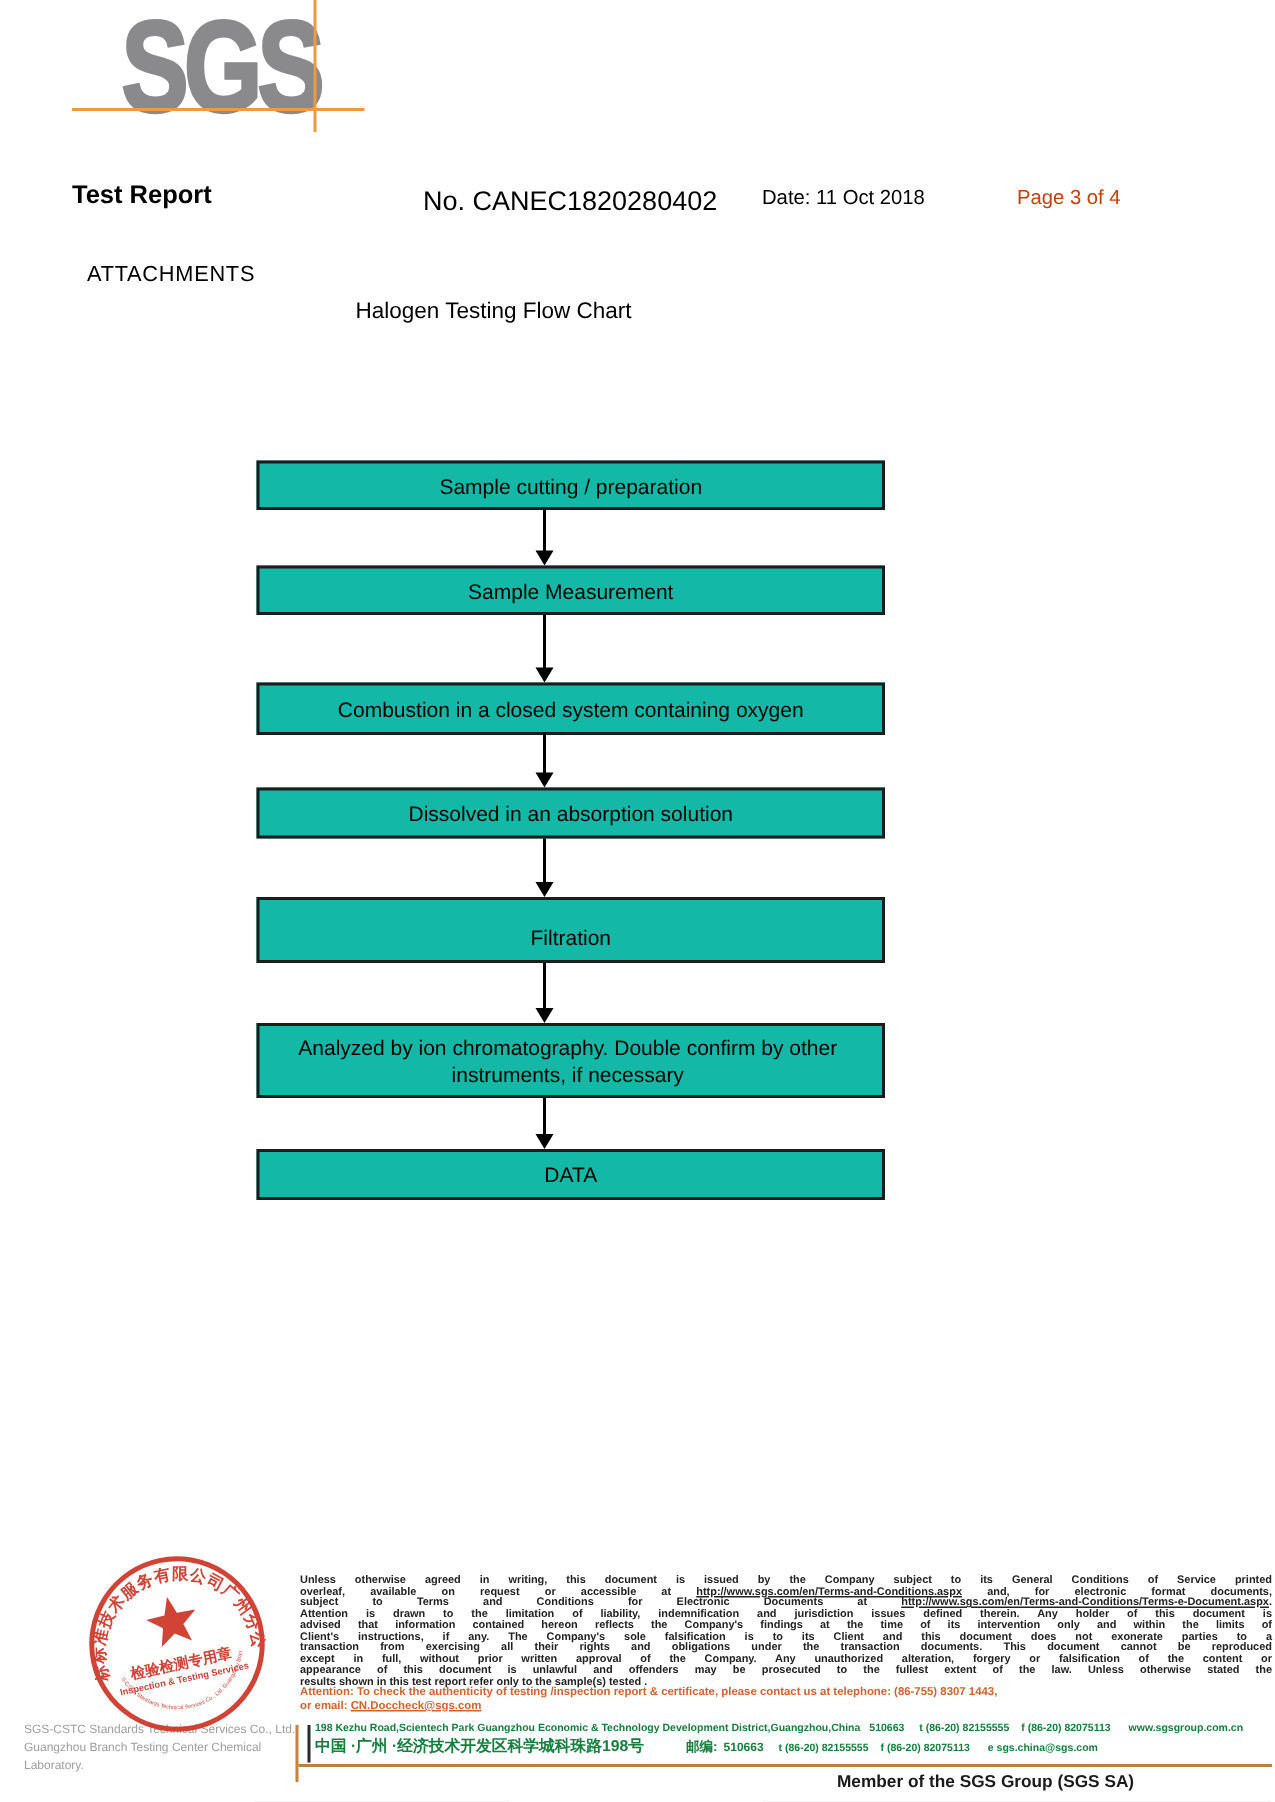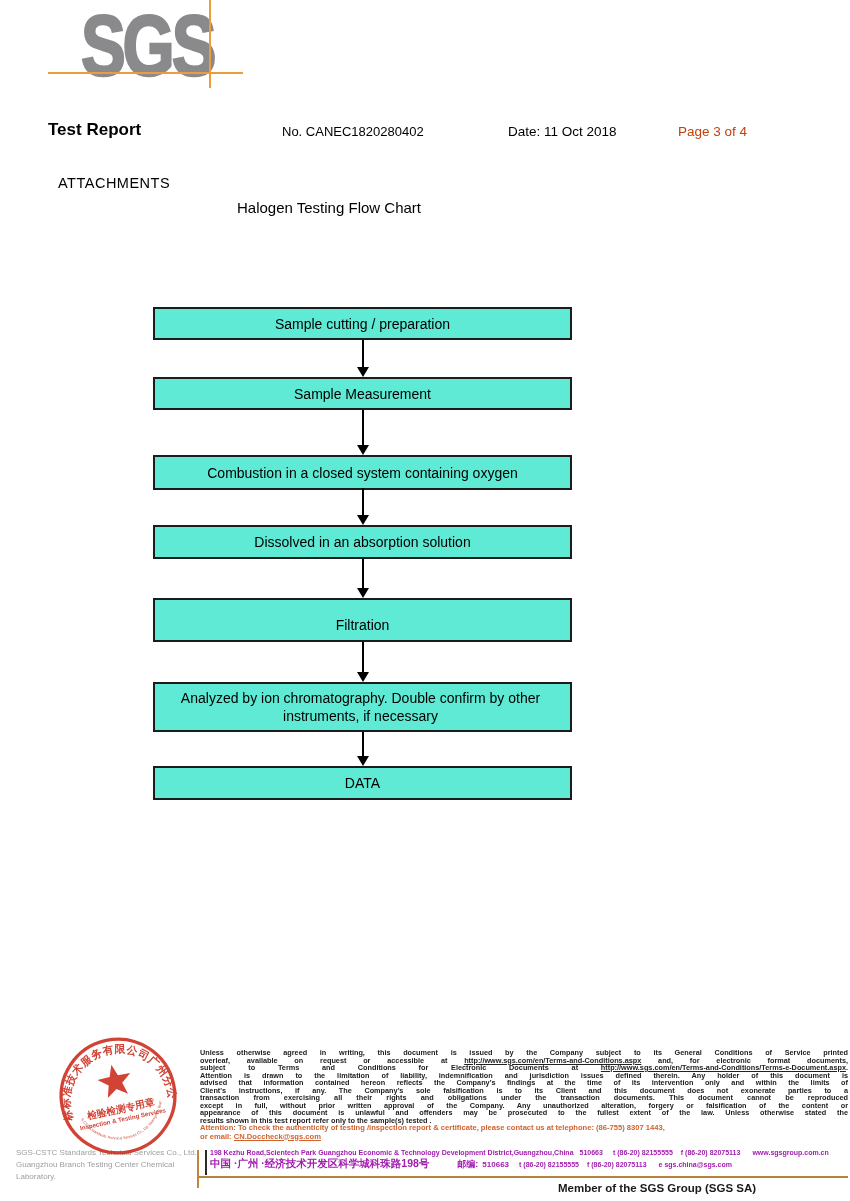--- a/index.html
+++ b/index.html
@@ -15,31 +15,31 @@
     position:absolute; left:81px; top:2px; height:72px;
     font-size:86px; line-height:86px; font-weight:bold; color:#8a8a8c;
     letter-spacing:-4px; transform:scaleX(0.78); transform-origin:left top;
     -webkit-text-stroke:2.5px #8a8a8c;
   }
   .logo-hline { position:absolute; left:48px; top:72px; width:195px; height:2px; background:#ee9a3e; }
   .logo-vline { position:absolute; left:209px; top:0; width:2px; height:88px; background:#ee9a3e; }
 
   
   .report-title { position:absolute; left:48px; top:120px; font-size:17px; font-weight:bold; color:#000; }
-  .report-no    { position:absolute; left:282px; top:124px; font-size:13px; color:#000; }
+  .report-no    { position:absolute; left:282px; top:124px; font-size:18px; color:#000; }
   .report-date  { position:absolute; left:508px; top:124px; font-size:13.5px; color:#000; }
   .report-page  { position:absolute; left:678px; top:124px; font-size:13.5px; color:#c2410c; }
 
   .attachments  { position:absolute; left:58px; top:175px; font-size:14.5px; color:#000; letter-spacing:0.5px; }
   .flow-title   { position:absolute; left:237px; top:199px; font-size:15px; color:#000; }
 
   
   .fbox {
-    position:absolute; left:153px; width:419px;
-    border:2px solid #1c1c1c; background:#5eead4;
+    position:absolute; left:171px; width:419px;
+    border:2px solid #1c1c1c; background:#14b8a6;
     display:flex; align-items:center; justify-content:center;
     font-size:14px; color:#000; text-align:center; line-height:18px;
     padding:0 28px;
   }
   .fbox.s0 { top:307px; height:33px; }
   .fbox.s1 { top:377px; height:33px; }
   .fbox.s2 { top:455px; height:35px; }
   .fbox.s3 { top:525px; height:34px; }
   .fbox.s4 { top:598px; height:44px; align-items:flex-end; padding-bottom:6px; }
   .fbox.s5 { top:682px; height:50px;padding-left:24px; }
@@ -69,21 +69,21 @@
   .disclaimer { position:absolute; left:200px; top:1049px; width:648px;
                 font-size:7.3px; line-height:7.5px; font-weight:bold; color:#222; }
   .disc-line { text-align:justify; text-align-last:justify; white-space:normal; }
   .disc-line.last { text-align-last:left; }
   .u-link { text-decoration:underline; }
 
   .attention { position:absolute; left:200px; top:1124px; width:648px;
                font-size:7.6px; line-height:8.6px; font-weight:bold; color:#d2622d; }
 
   .addr-bar   { position:absolute; left:205px; top:1150px; width:1.5px; height:25px; background:#2a2a2a; }
-  .addr-block { position:absolute; left:210px; top:1149px; width:638px; color:#a21caf; }
+  .addr-block { position:absolute; left:210px; top:1149px; width:638px; color:#15803d; }
   .addr-row1  { display:flex; align-items:baseline; font-size:7px; font-weight:bold; white-space:nowrap; }
   .addr-row1 .postal { margin-left:6px; }
   .addr-row1 .tel    { margin-left:10px; }
   .addr-row1 .fax    { margin-left:8px; }
   .addr-row1 .web    { margin-left:12px; }
   .addr-row2  { display:flex; align-items:baseline; margin-top:1px; white-space:nowrap; }
   .addr-cn    { font-size:10.5px; font-weight:bold; }
   .addr-row2 .postal-label { margin-left:28px; font-size:9px; font-weight:bold; }
   .addr-row2 .postal { margin-left:4px; font-size:8px; font-weight:bold; }
   .addr-row2 .tel    { margin-left:10px; font-size:7px; font-weight:bold; }

